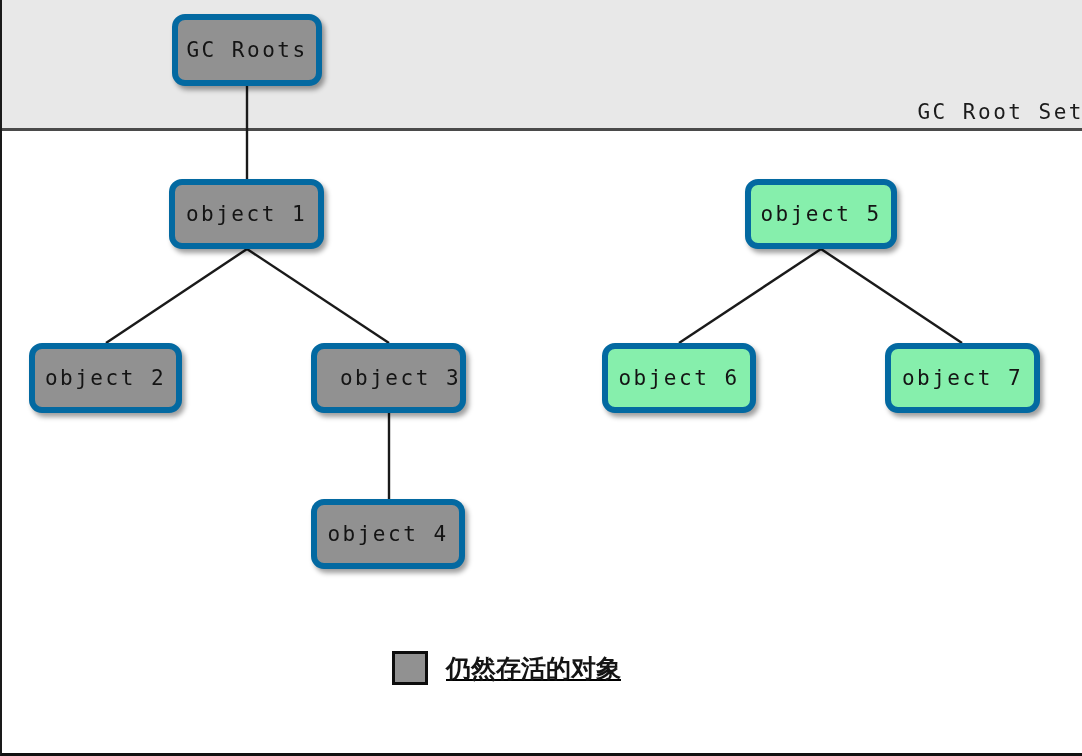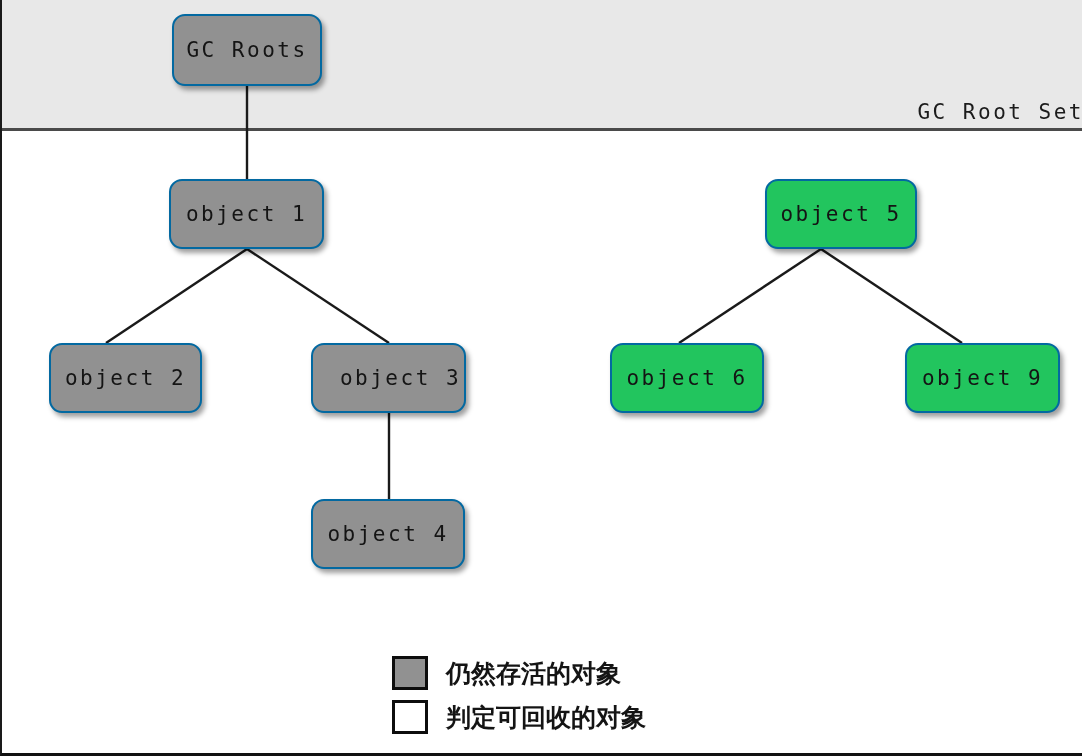--- a/index.html
+++ b/index.html
@@ -47,49 +47,49 @@
     top: 0;
     width: 1082px;
     height: 756px;
     pointer-events: none;
   }
 
   
   .node {
     position: absolute;
     border-radius: 13px;
-    border: 2px solid #0369a1;
+    border: 6px solid #0369a1;
     box-sizing: border-box;
     display: flex;
     align-items: center;
     justify-content: center;
     font-size: 21px;
     letter-spacing: 2.5px;
     color: #141414;
     box-shadow: 3px 4px 5px rgba(0,0,0,0.38);
     white-space: nowrap;
   }
   .node.alive {
     background: #919191;
   }
   .node.dead {
-    background: #22c55e;
-    margin-left: 20px;
+    background: #86efac;
   }
 
   
   #legend {
     position: absolute;
     left: 390px;
     top: 646px;
   }
   .legend-row {
     display: flex;
-    align-items: flex-end;
+    align-items: center;
     height: 44px;
+    text-decoration: underline;
   }
   .legend-swatch {
     width: 36px;
     height: 34px;
     border: 3px solid #0d0d0d;
     box-sizing: border-box;
     flex: 0 0 auto;
   }
   .legend-swatch.alive { background: #919191; }
   .legend-swatch.dead  { background: #ffffff; }
@@ -120,44 +120,40 @@
       <line x1="819" y1="249" x2="960" y2="343" stroke="#1a1a1a" stroke-width="2.4"></line>
     </svg>
 
   <div id="node-layer">
       <div class="node alive" style="left: 170px; top: 14px; width: 150px; height: 72px;">
         <span>GC Roots</span>
       </div>
       <div class="node alive" style="left: 167px; top: 179px; width: 155px; height: 70px; text-align: center;">
         <span>object 1</span>
       </div>
-      <div class="node alive" style="left: 27px; top: 343px; width: 153px; height: 70px; margin-left: 20px;">
+      <div class="node alive" style="left: 27px; top: 343px; width: 153px; height: 70px;">
         <span>object 2</span>
       </div>
       <div class="node alive" style="left: 309px; top: 343px; width: 155px; height: 70px; padding-left: 24px;">
         <span>object 3</span>
       </div>
       <div class="node alive" style="left: 309px; top: 499px; width: 154px; height: 70px;">
         <span>object 4</span>
       </div>
       <div class="node dead" style="left: 743px; top: 179px; width: 152px; height: 70px;">
         <span>object 5</span>
       </div>
-      <div class="node dead" style="left: 588px; top: 343px; width: 154px; height: 70px;">
+      <div class="node dead" style="left: 600px; top: 343px; width: 154px; height: 70px;">
         <span>object 6</span>
       </div>
       <div class="node dead" style="left: 883px; top: 343px; width: 155px; height: 70px;">
-        <span>object 9</span>
+        <span>object 7</span>
       </div>
     </div>
 
   <div id="legend">
       <div class="legend-row">
         <div class="legend-swatch alive"></div>
         <div class="legend-label">仍然存活的对象</div>
       </div>
-      <div class="legend-row">
-        <div class="legend-swatch dead"></div>
-        <div class="legend-label">判定可回收的对象</div>
-      </div>
     </div>
 
 </div>
 
 </body></html>

